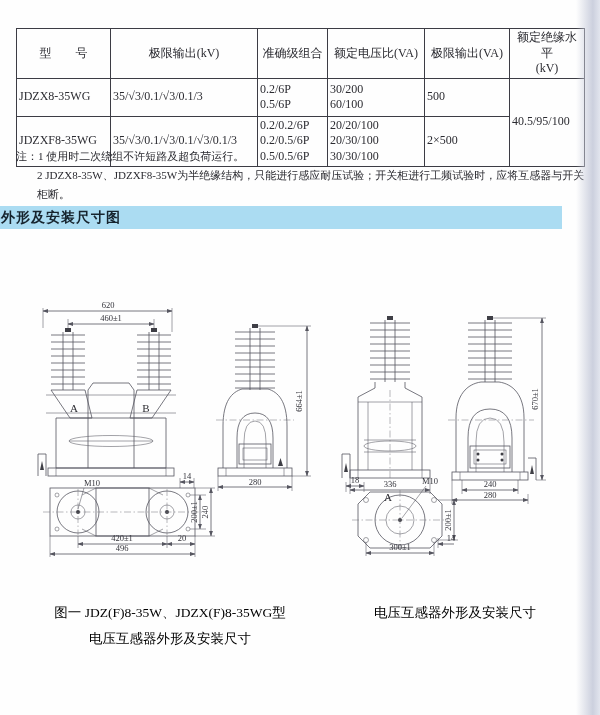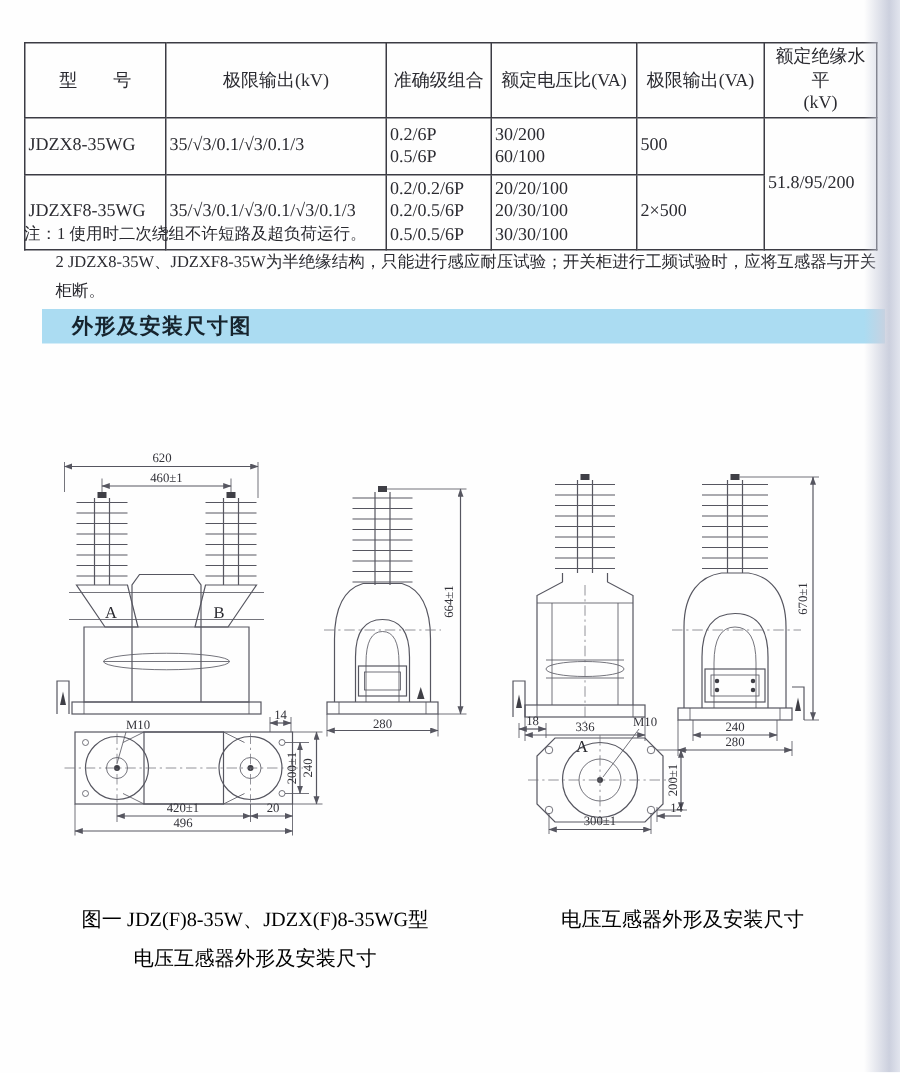--- a/index.html
+++ b/index.html
@@ -9,23 +9,23 @@
         background:linear-gradient(to right,rgba(205,209,222,0) 0%,#ccd0de 70%,#e2e5ee 100%);}
   
   table.spec{position:absolute;left:16px;top:28px;width:568px;border-collapse:collapse;
              table-layout:fixed;font-size:12px;}
   .spec th,.spec td{border:1px solid #3c3c44;vertical-align:middle;
              white-space:pre-line;font-weight:normal;padding:1px 2px;line-height:1.3;color:#2b2b31;}
   
   .notes{position:absolute;left:16px;top:147px;width:575px;font-size:11px;line-height:1.72;color:#2a2a30;}
   .notes .n2{padding-left:21px;}
   
-  .bar{position:absolute;left:28px;top:206px;width:562px;height:23px;background:#abdcf2;
+  .bar{position:absolute;left:0;top:206px;width:562px;height:23px;background:#abdcf2;
        font-family:"Liberation Sans","DejaVu Sans",sans-serif;font-size:14px;font-weight:bold;
-       line-height:23px;padding-left:20px;box-sizing:border-box;color:#16242e;letter-spacing:1px;}
+       line-height:23px;padding-left:1px;box-sizing:border-box;color:#16242e;letter-spacing:1px;}
   
   svg{position:absolute;}
   #fig1{left:30px;top:298px;}
   #fig2{left:330px;top:302px;}
   .ln{stroke:#565660;stroke-width:.8;fill:none;}
   .thin{stroke:#565660;stroke-width:.55;fill:none;}
   .cl{stroke:#70707a;stroke-width:.5;fill:none;stroke-dasharray:7 2.5 1.5 2.5;}
   .dk{fill:#3f3f46;stroke:none;}
   text.dim{font-size:8.5px;fill:#33333a;text-anchor:middle;font-family:"Liberation Serif","DejaVu Serif",serif;}
   text.big{font-size:11px;fill:#2b2b31;text-anchor:middle;font-family:"Liberation Serif","DejaVu Serif",serif;}
@@ -59,21 +59,21 @@
 (kV)</th>
     </tr>
     <tr style="height:38px">
       <td>JDZX8-35WG</td>
       <td>35/√3/0.1/√3/0.1/3</td>
       <td>0.2/6P
 0.5/6P</td>
       <td>30/200
 60/100</td>
       <td>500</td>
-      <td rowspan="2">51.8/95/200</td>
+      <td rowspan="2">40.5/95/100</td>
     </tr>
     <tr style="height:46px">
       <td>JDZXF8-35WG</td>
       <td>35/√3/0.1/√3/0.1/√3/0.1/3</td>
       <td>0.2/0.2/6P
 0.2/0.5/6P
 0.5/0.5/6P</td>
       <td>20/20/100
 20/30/100
 30/30/100</td>

